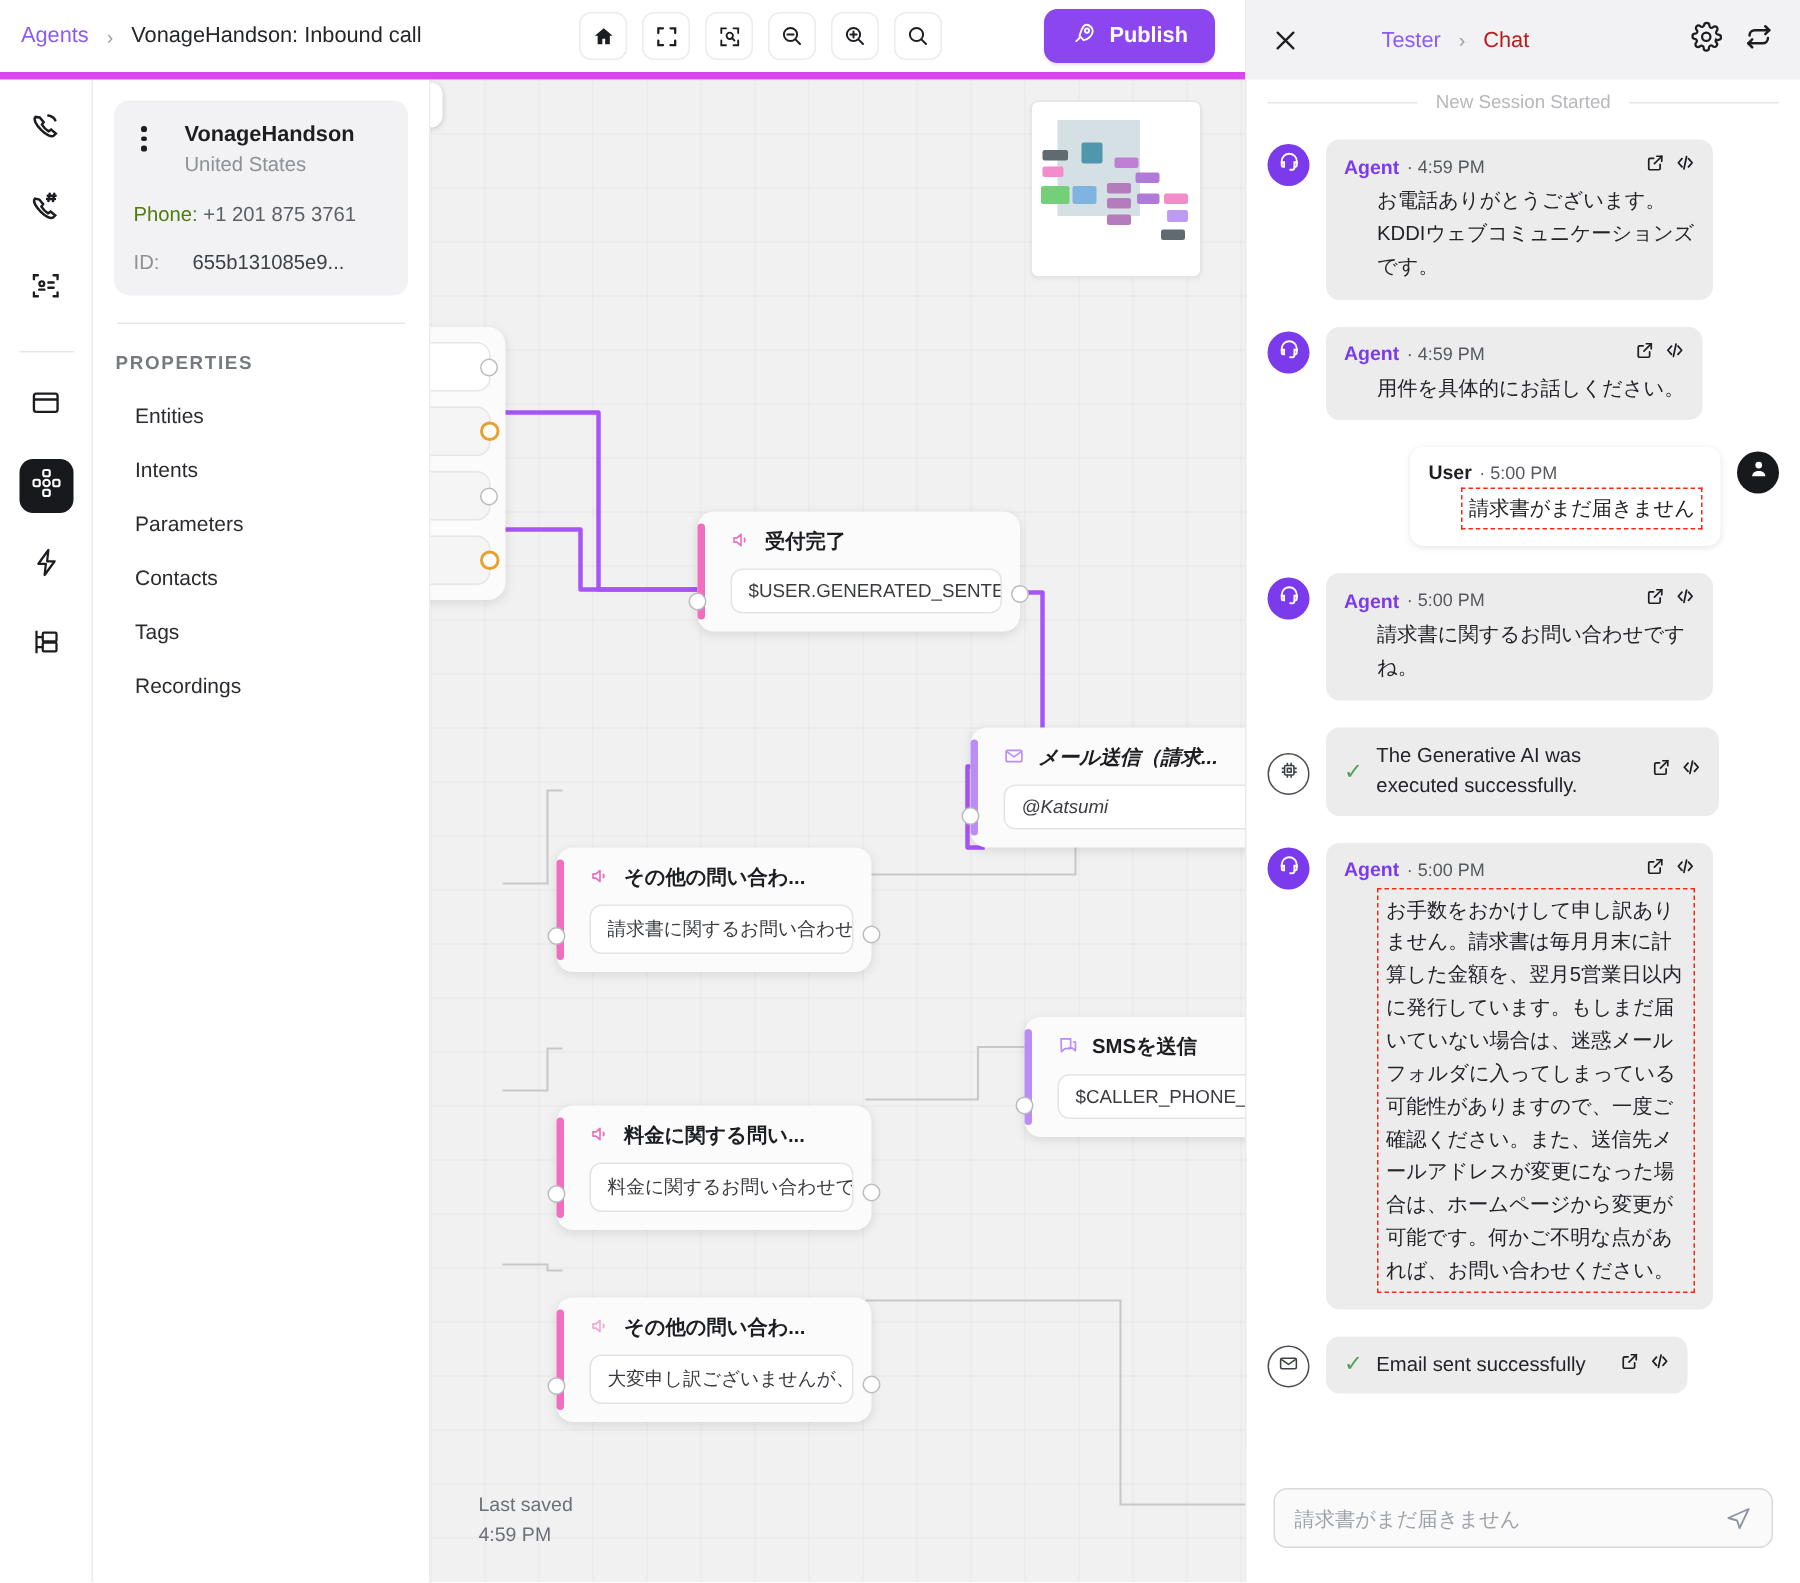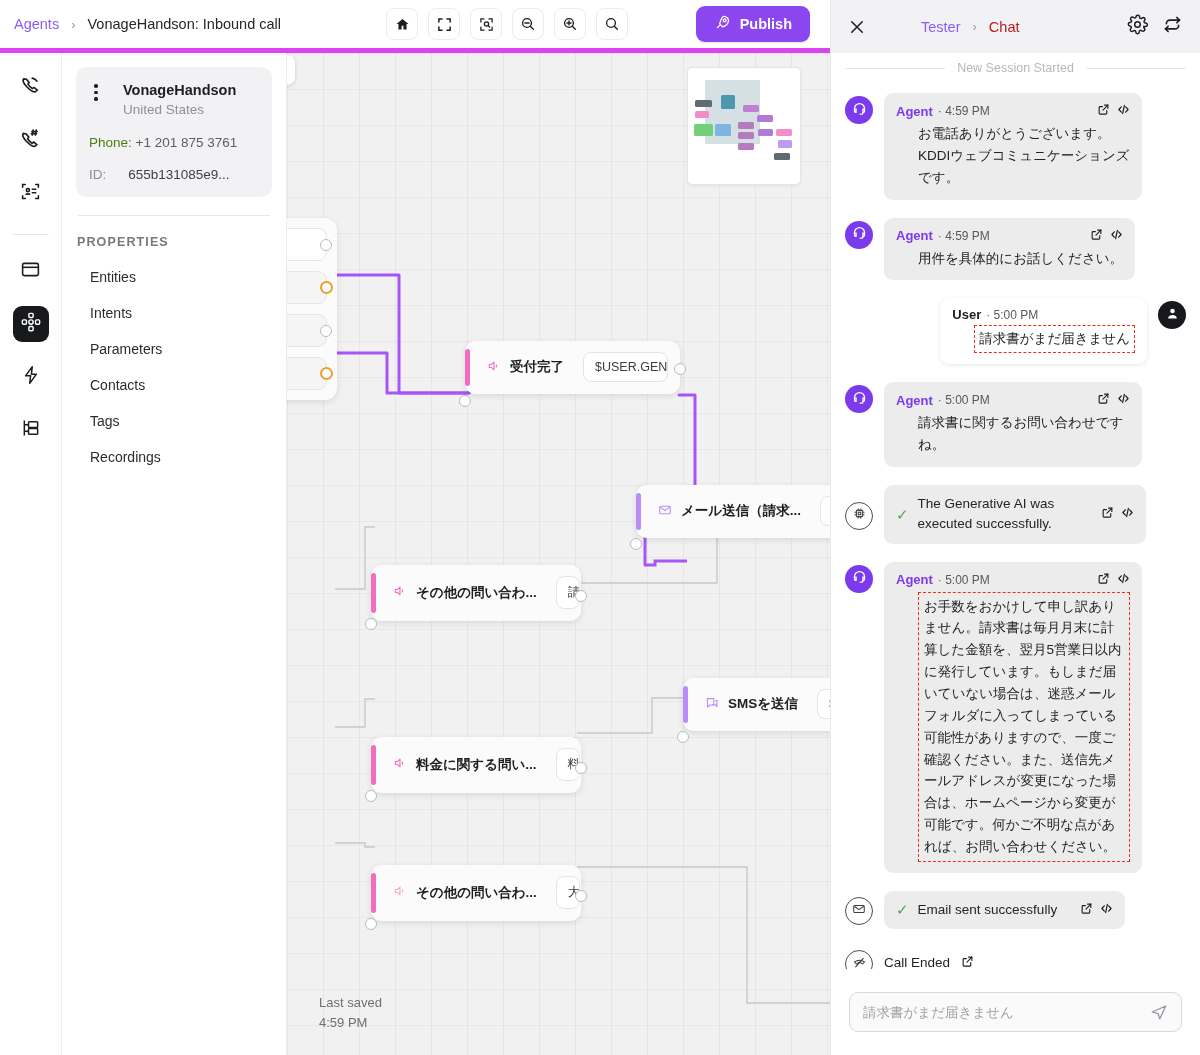--- a/index.html
+++ b/index.html
@@ -104,21 +104,21 @@
     background:#fff; border:1px solid #e5e5e8; border-radius:5px;
     box-shadow:0 1px 3px rgba(0,0,0,.06);
   }
   .mm-vp { position:absolute; left:17px; top:12px; width:55px; height:55%;
            background:#c5d6da; opacity:.75; }
   .mm-b { position:absolute; border-radius:1.5px; }
 
   .node {
     position:absolute; background:#fbfbfb; border-radius:11px;
     box-shadow: 0 2px 7px rgba(0,0,0,.10); padding: 11px 12px 12px 12px;
-    display:flex; flex-direction:row; gap:9px;
+    display:flex; flex-direction:column; gap:9px;
   }
   .node::before {
     content:""; position:absolute; left:0; top:8px; bottom:8px; width:5px;
     border-radius:3px; background: var(--accent, #f06ec0);
   }
   .node-title { display:flex; align-items:center; gap:9px; padding-left:10px;
                 font-size:13.5px; font-weight:700; color:#1d1e21; white-space:nowrap; }
   .node-field {
     margin-left:10px; background:#fff; border:1px solid #e4e4e7; border-radius:8px;
     padding: 7px 11px; font-size:12.5px; color:#3a3c41; white-space:nowrap; overflow:hidden;
@@ -451,21 +451,21 @@
                   <path d="M4 9.5h3.5L12 5.5v13L7.5 14.5H4z"></path>
                   <path d="M15.5 9.5a4 4 0 010 5"></path>
                 </svg>
             </span>
             <span>受付完了</span>
           </div>
           <div class="node-field">$USER.GENERATED_SENTENCE</div>
           <div class="port" style="right:-6px;bottom:19px;"></div>
         </div>
 
-        <div class="node" style="left:349px; top:432px; width:215px; --accent:#b98df5;">
+        <div class="node" style="left:360px; top:432px; width:215px;font-style:italic; --accent:#b98df5;">
           <div class="port" style="left:-6px;top:53px;"></div>
           <div class="node-title">
             <span>
               <svg width="14" height="14" viewBox="0 0 24 24" fill="none" stroke="#b98df5" stroke-width="1.9" stroke-linejoin="round">
                   <rect x="3" y="5.5" width="18" height="13" rx="2"></rect>
                   <path d="M3.8 7 12 13 20.2 7"></path>
                 </svg>
             </span>
             <span>メール送信（請求...</span>
           </div>
@@ -796,38 +796,20 @@
               <svg width="13" height="13" viewBox="0 0 24 24" fill="none" stroke="#1d1e21" stroke-width="2.2" stroke-linecap="round" stroke-linejoin="round">
                   <path d="M8 7 3.5 12 8 17"></path>
                   <path d="M16 7l4.5 5-4.5 5"></path>
                   <path d="M13.6 4.5 10.4 19.5"></path>
                 </svg>
             </span>
           </span>
         </div>
       </div>
 
-      <div class="plain-row">
-        <div class="av outline">
-          <span>
-            <svg width="15" height="15" viewBox="0 0 24 24" fill="none" stroke="#3d4046" stroke-width="1.8" stroke-linecap="round">
-                <path d="M4 11c4.5-3.5 11.5-3.5 16 0l-2.2 2.6c-.7.8-1.8.6-2.6-.1l-1.3-1.2c-1.3-.7-2.5-.7-3.8 0l-1.3 1.2c-.8.7-1.9.9-2.6.1z"></path>
-                <path d="M6 19 18 5.5"></path>
-              </svg>
-          </span>
-        </div>
-        <span class="tx">Call Ended</span>
-        <span>
-          <svg width="13" height="13" viewBox="0 0 24 24" fill="none" stroke="#1d1e21" stroke-width="2.1" stroke-linecap="round">
-              <path d="M14 4h6v6"></path>
-              <path d="M20 4 11 13"></path>
-              <path d="M18 14v5a1.6 1.6 0 01-1.6 1.6H5.6A1.6 1.6 0 014 19V8.2A1.6 1.6 0 015.6 6.6H10"></path>
-            </svg>
-        </span>
-      </div>
     </div>
 
     <div class="chat-foot">
       <div class="composer">
         <input type="text" placeholder="請求書がまだ届きません" style="">
         <span class="send">
           <svg width="18" height="18" viewBox="0 0 24 24" fill="none" stroke="#9095a0" stroke-width="1.7" stroke-linejoin="round">
               <path d="M3 12 21 4 13 21l-2.2-6.8z"></path>
             </svg>
         </span>

